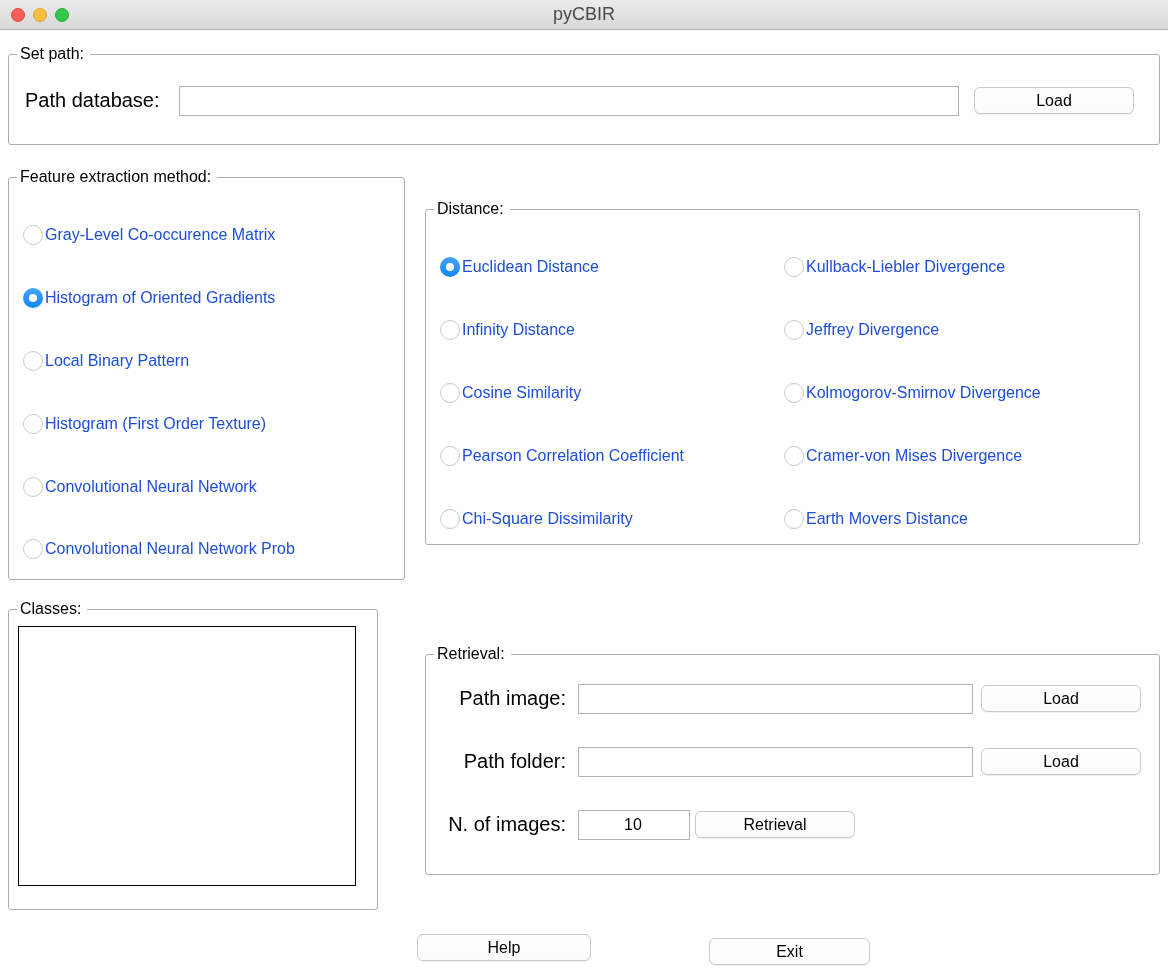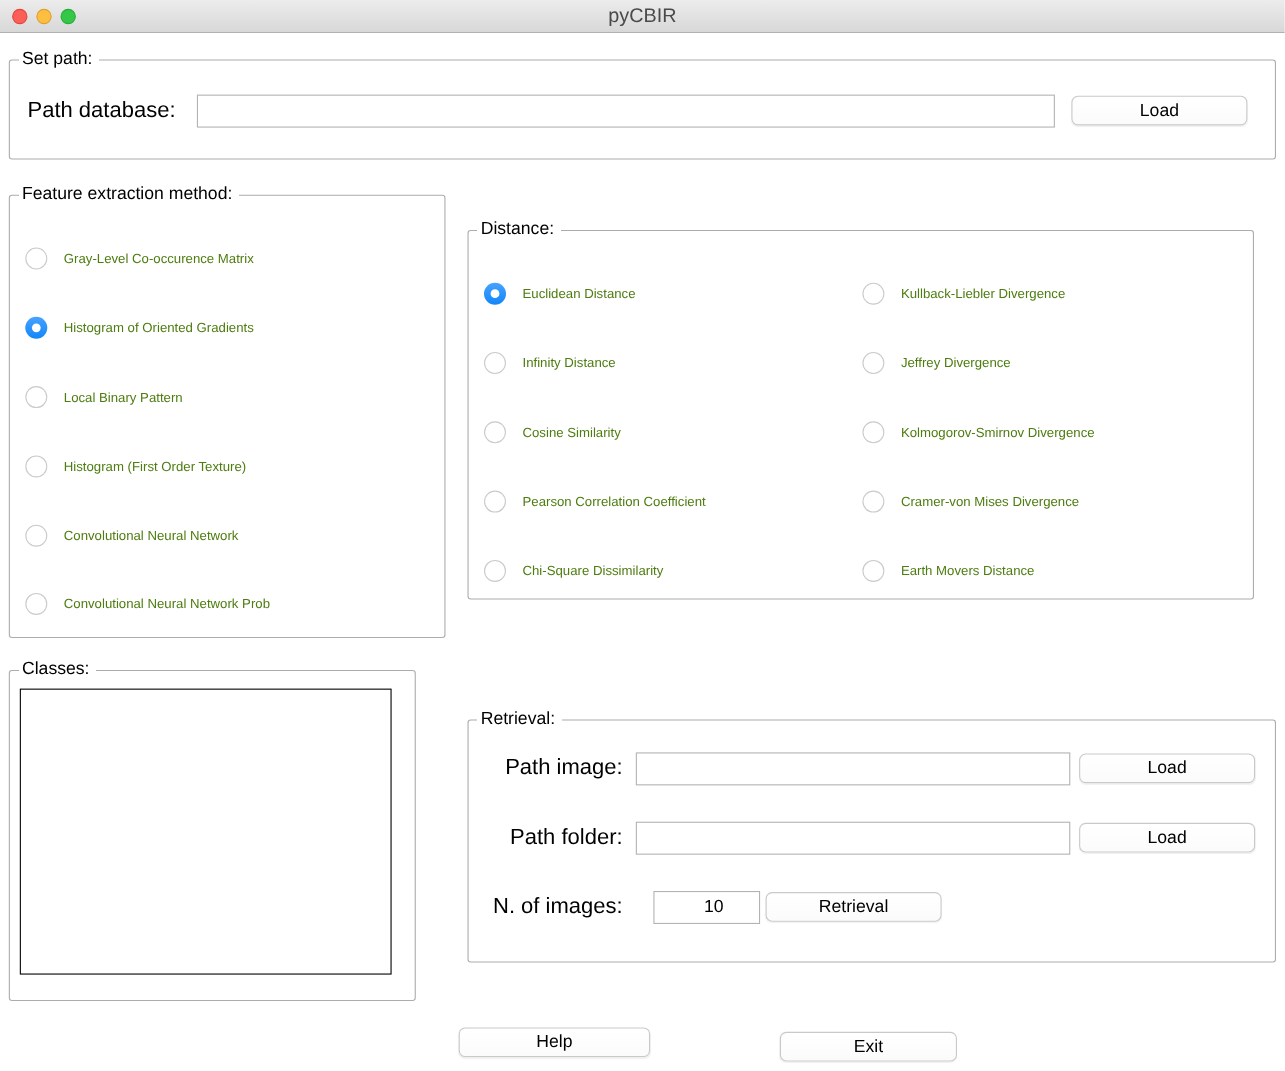--- a/index.html
+++ b/index.html
@@ -60,21 +60,21 @@
   #group-setpath .form-row { padding-left: 16px; margin-top: 6px; }
   #group-setpath .field-label { width: 154px; }
   #group-setpath .text-input { width: 780px; }
   #group-setpath .btn { width: 160px; margin-left: 15px; }
 
   #group-retrieval .form-row { padding-left: 22px; }
   #group-retrieval .form-row:first-of-type { margin-top: 4px; }
   #group-retrieval .field-label { width: 118px; text-align: right; }
   #group-retrieval .input-wide { width: 395px; margin-left: 12px; }
   #group-retrieval .btn-load { width: 160px; margin-left: 8px; }
-  #group-retrieval .input-small { width: 97px; margin-left: 28px; padding-left: 45px; }
+  #group-retrieval .input-small { width: 112px; margin-left: 12px; padding-left: 45px; }
   #group-retrieval .btn-retrieval { width: 160px; margin-left: 5px; }
 
   .text-input {
     height: 30px;
     border: 1px solid #b3b3b3;
     background: #fff;
     font-family: "Liberation Sans", sans-serif;
     font-size: 16px;
     padding: 0 7px;
     outline: none;
@@ -114,21 +114,21 @@
   }
   .radio-icon.selected::after {
     content: "";
     position: absolute;
     left: 50%; top: 50%;
     width: 8px; height: 8px;
     margin: -4px 0 0 -4px;
     background: #fff;
     border-radius: 50%;
   }
-  .radio-label { margin-left: 15px; font-size: 12px; color: #4d7c0f; white-space: nowrap; }
+  .radio-label { margin-left: 2px; font-size: 16px; color: #1d4ed8; white-space: nowrap; }
 
   .distance-cols { display: flex; }
   .distance-col-left  { width: 344px; }
   .distance-col-right { flex: 1; }
 
   
   .classes-listbox {
     position: absolute;
     left: 9px; top: 8px;
     width: 338px; height: 260px;

